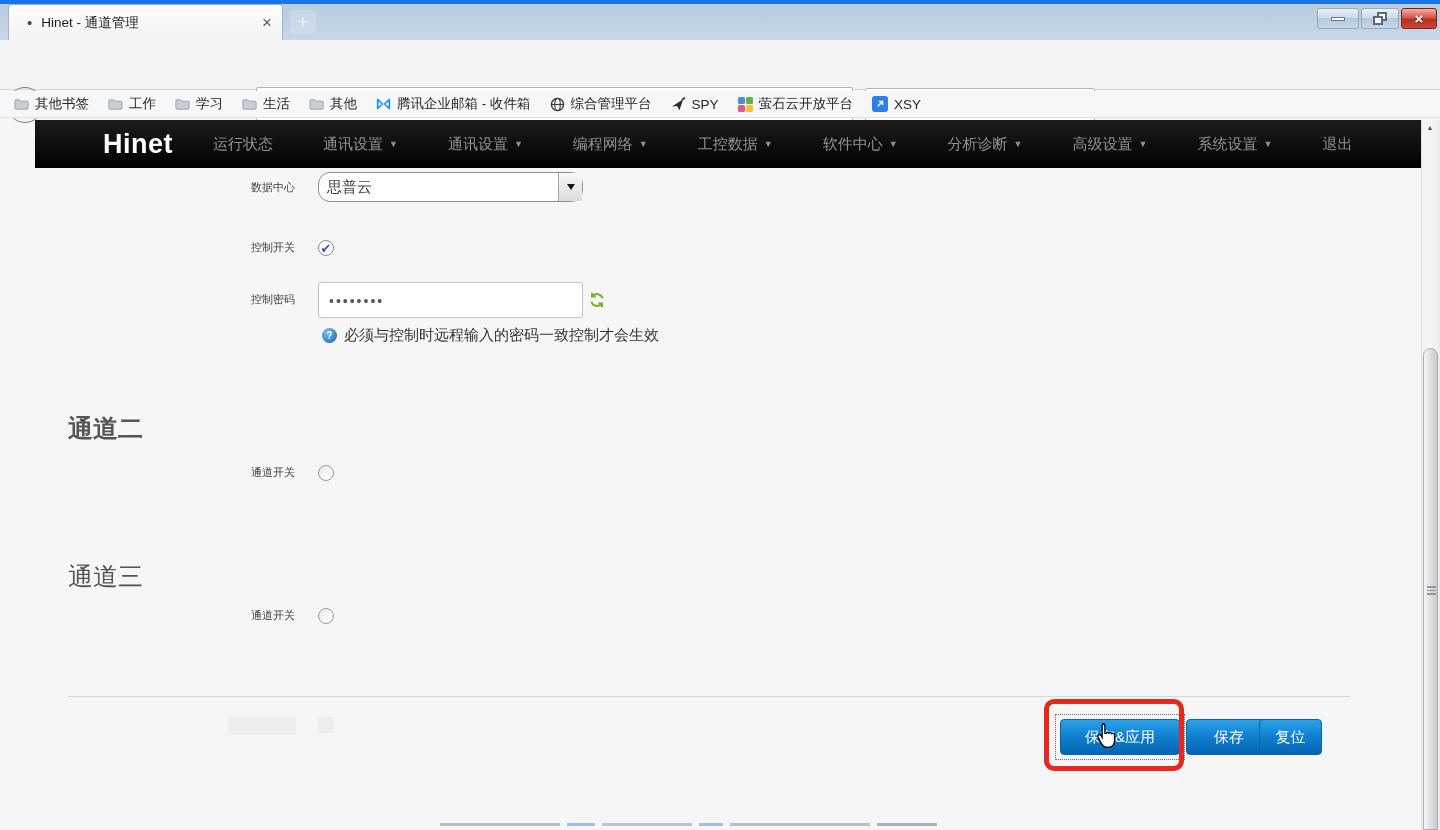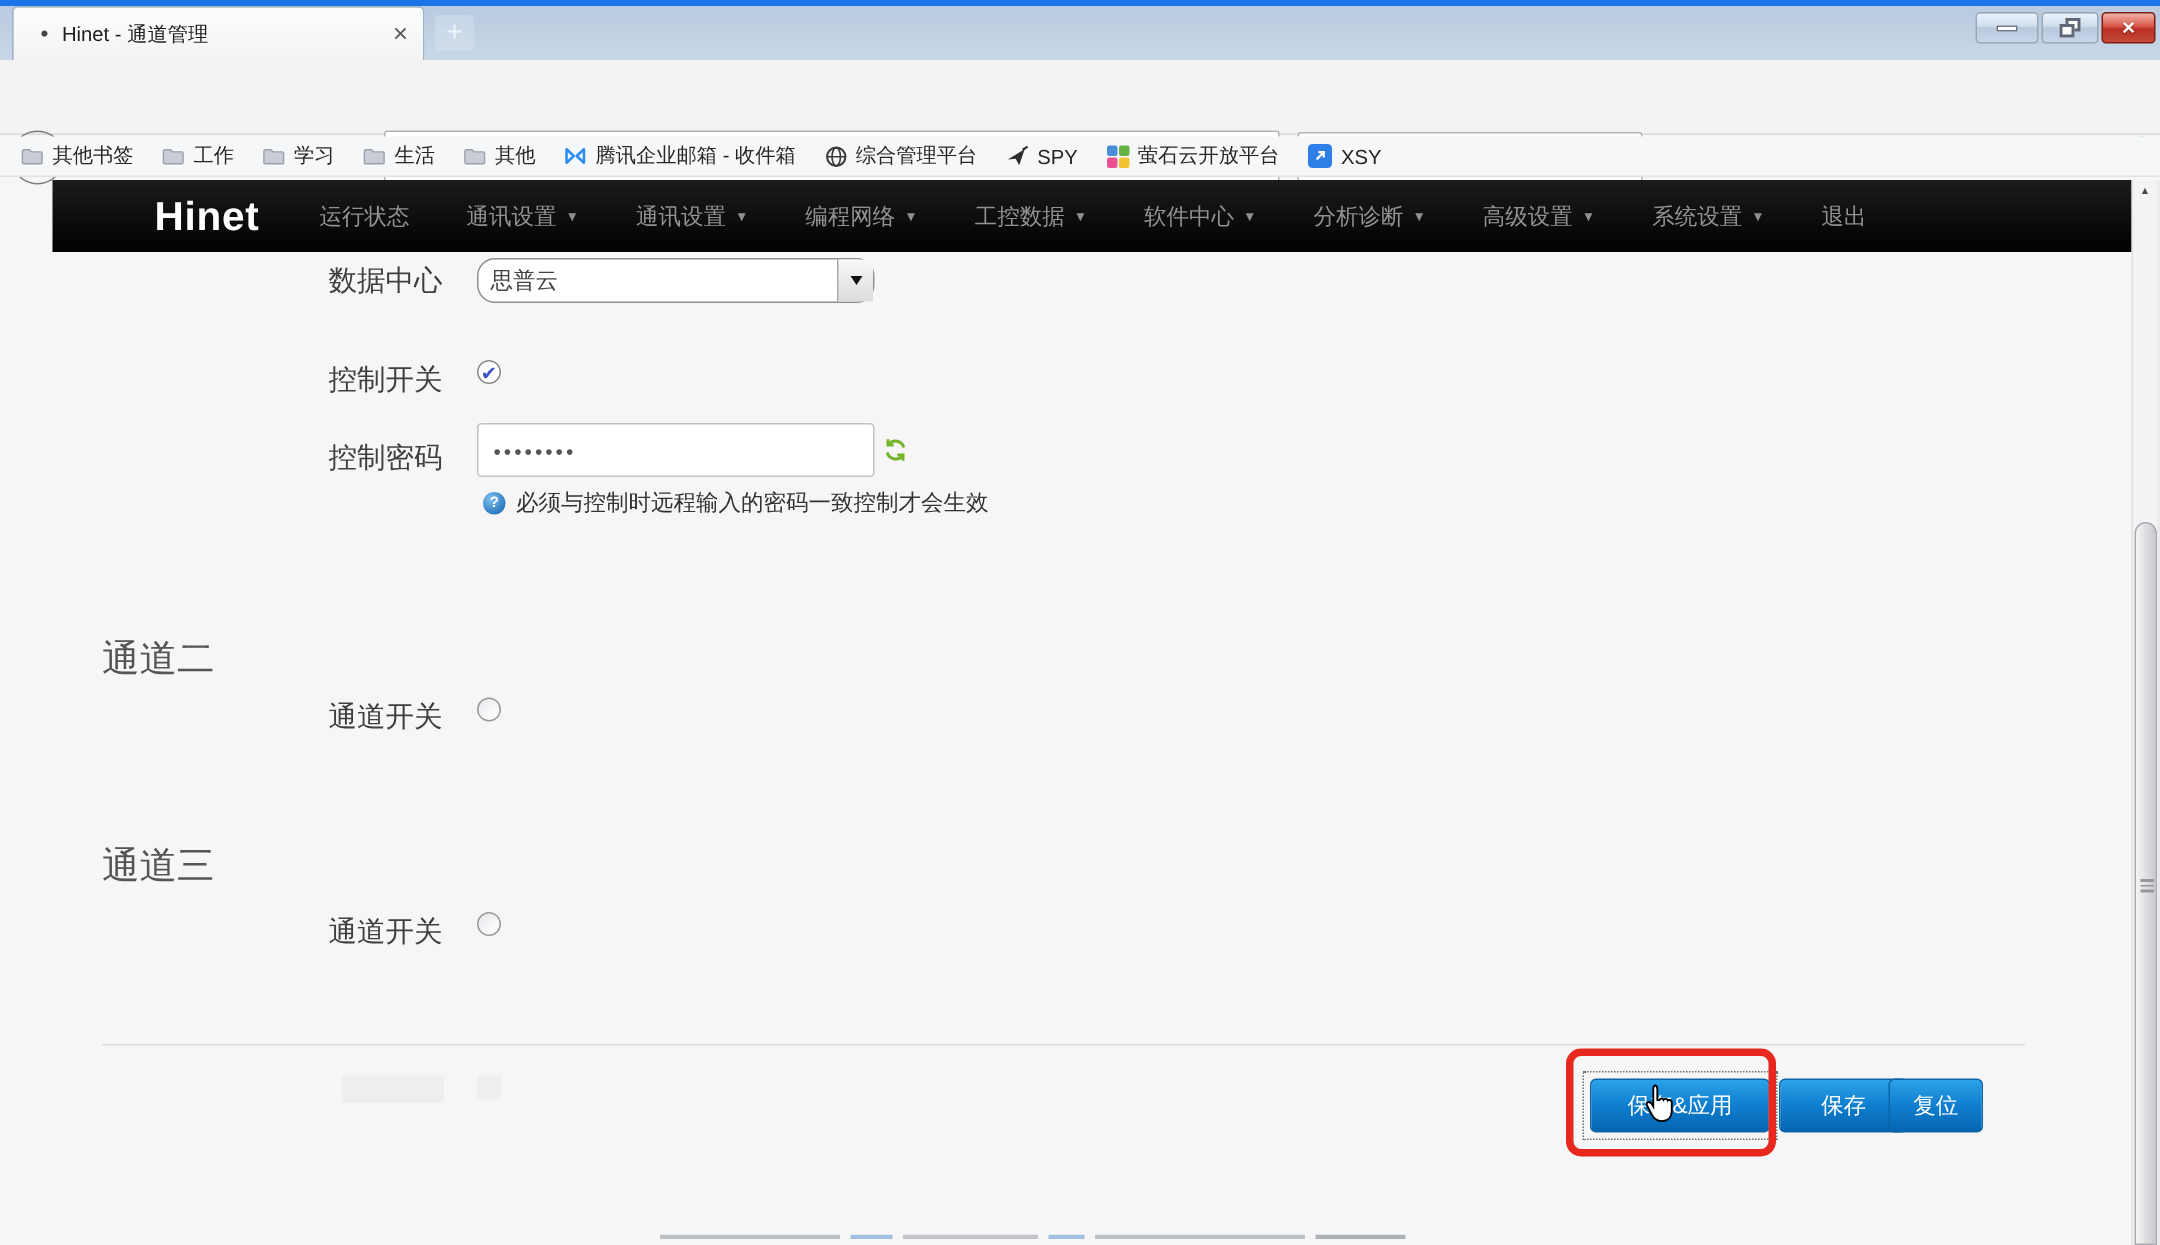--- a/index.html
+++ b/index.html
@@ -64,28 +64,28 @@
                border-bottom:1px solid #e2e2e2; display:flex; align-items:center; padding:0 14px; gap:19px; }
   .bm { display:flex; align-items:center; gap:6px; font-size:13.5px; color:#262626; white-space:nowrap; }
   .bm-grid { display:grid; grid-template-columns:7px 7px; grid-template-rows:7px 7px; gap:1px; }
   .bm-grid i { border-radius:1.5px; }
   .xsy-ic { width:16px; height:16px; border-radius:3px; background:#2f7fe8; display:flex; align-items:center; justify-content:center; }
 
   
   .sitenav { position:absolute; left:0; top:120px; width:1421px; height:48px;
              background:linear-gradient(180deg,#1c1c1c,#000); display:flex; align-items:center; padding-left:68px;margin-left:35px; }
   .brand { color:#fff; font-size:27px; font-weight:600; letter-spacing:.5px; margin-right:40px; }
-  .menu { display:flex; align-items:center; gap:38px; }
+  .menu { display:flex; align-items:center; gap:50px; }
   .mi { color:#929292; font-size:15px; display:flex; align-items:center; gap:6px; white-space:nowrap; }
   .caret { font-size:9px; color:#8f8f8f; }
 
   
   .page { position:absolute; left:0; top:168px; width:1421px; height:662px; background:#f6f6f6; }
   .frow { position:absolute; left:68px; display:flex; align-items:flex-start; }
-  .flabel { width:227px; text-align:right; font-size:19px; color:#3f3f3f; padding-right:0; }
+  .flabel { width:227px; text-align:right; font-size:11px; color:#3f3f3f; padding-right:0; }
   .fctrl { margin-left:23px;border-radius:12px; }
   .selectbox { width:265px; height:30px; background:#fff; border:1px solid #8f8f8f; display:flex; align-items:stretch; }
   .selectbox .val { flex:1; font-size:15px; color:#444; padding:5px 8px; }
   .selectbox .dd { width:24px; border-left:1px solid #a9a9a9;
                    background:linear-gradient(180deg,#f8f8f8,#dcdcdc); display:flex; align-items:center; justify-content:center; }
   .dd-tri { width:0; height:0; border-left:4.5px solid transparent; border-right:4.5px solid transparent; border-top:6px solid #111; }
   .checkbox { width:16px; height:16px; border:1px solid #8b8b8b; background:#fff;
               display:flex; align-items:center; justify-content:center; }
   .checkbox.empty { background:linear-gradient(135deg,#e3e6ea 0%,#f7f8f9 60%,#fff 100%); border-color:#9a9a9a; }
   .checkmark { color:#3c53c6; font-size:13px; line-height:1; font-weight:bold; }
@@ -376,21 +376,21 @@
             <path d="M2.4 9.7 A6 6 0 0 0 12.6 12" fill="none" stroke="#74b52c" stroke-width="2"></path>
             <path d="M13 15.2 v-3.8 h-3.8" fill="none" stroke="#74b52c" stroke-width="2"></path>
           </svg>
       </span>
     </div>
     <div class="helpline" style="top:158px;">
       <span class="helpico">?</span>
       <span class="helptext">必须与控制时远程输入的密码一致控制才会生效</span>
     </div>
 
-    <div class="h2" style="top:254px;">通道二</div>
+    <div class="h2" style="top:244px;font-weight:bold;">通道二</div>
     <div class="frow" style="top:297px;">
       <span class="flabel">通道开关</span>
       <span class="fctrl checkbox empty"></span>
     </div>
 
     <div class="h2" style="top:392px;">通道三</div>
     <div class="frow" style="top:440px;">
       <span class="flabel">通道开关</span>
       <span class="fctrl checkbox empty"></span>
     </div>

